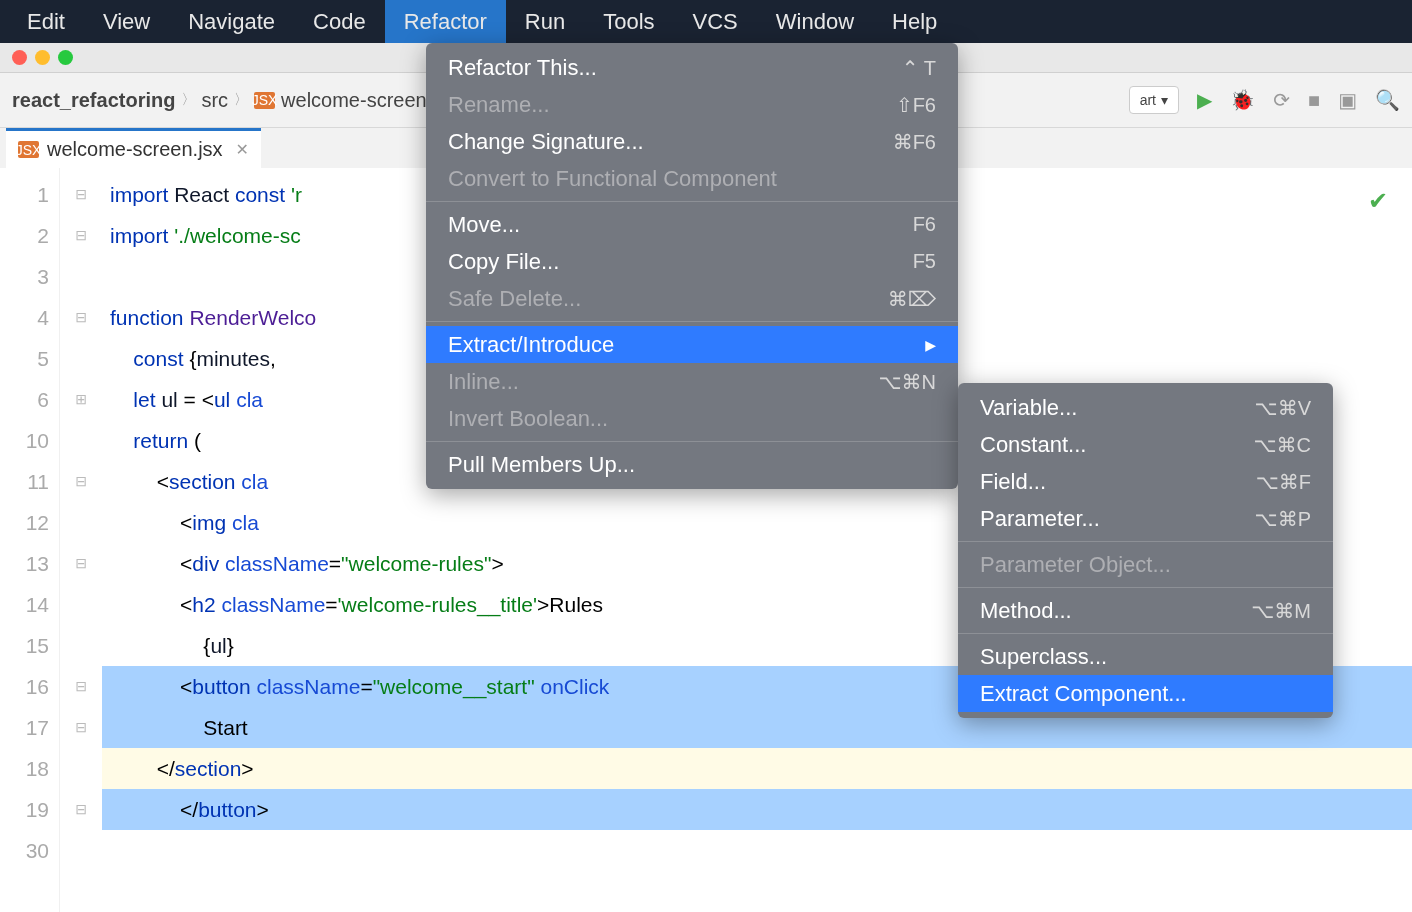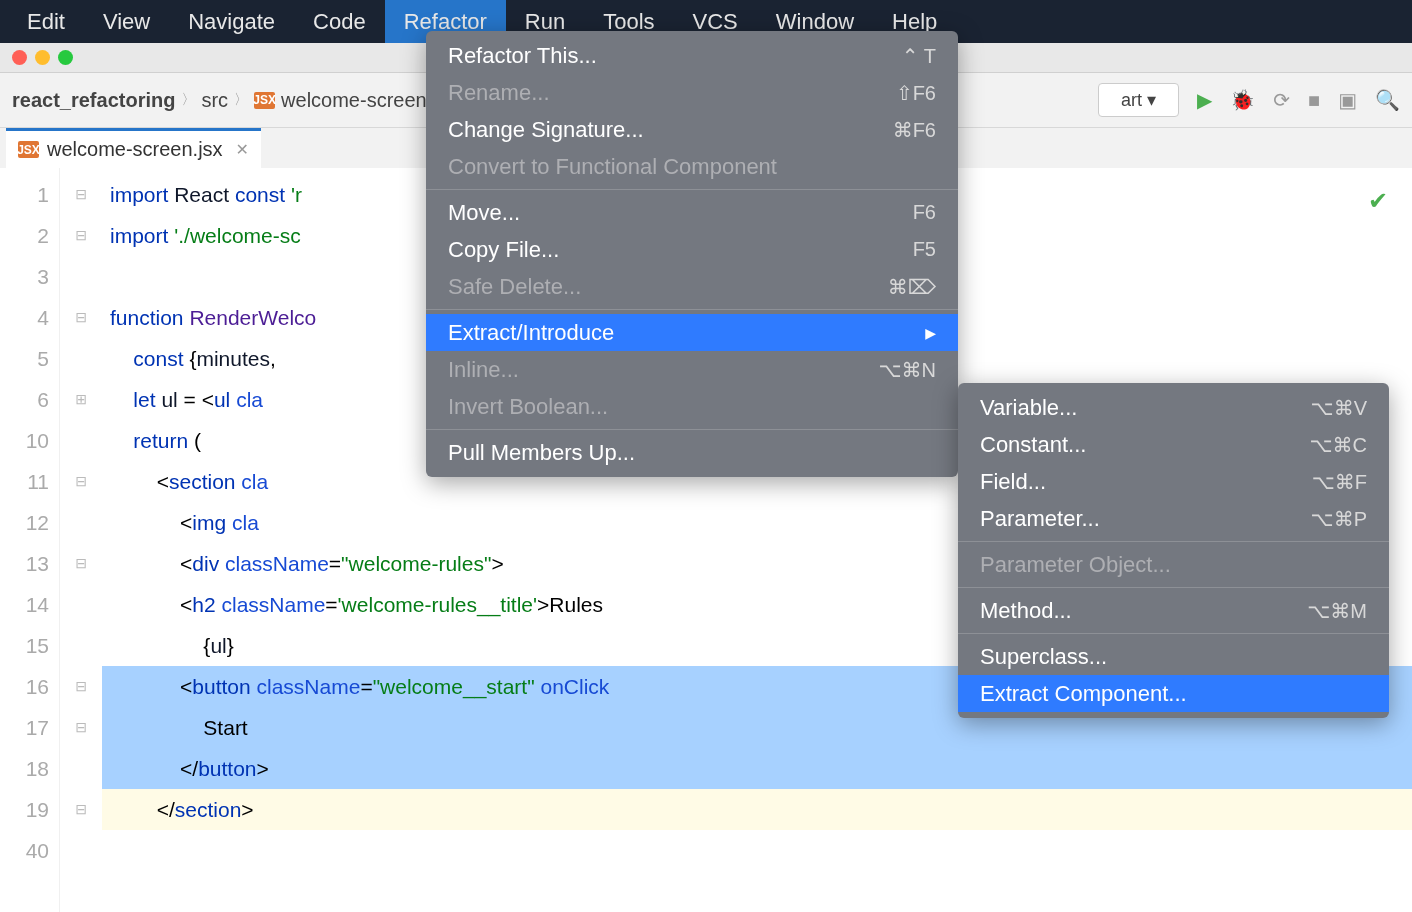--- a/index.html
+++ b/index.html
@@ -8,23 +8,23 @@
 .menubar-item{padding:0 19px;height:100%;display:flex;align-items:center;cursor:pointer}
 .menubar-item.active{background:#2675c9}
 .title-bar{background:#e8e8e8;height:30px;display:flex;align-items:center;padding:0 12px;gap:8px;border-bottom:1px solid #d0d0d0}
 .traffic-light{width:15px;height:15px;border-radius:50%}
 .tl-red{background:#ff5f56}
 .tl-yellow{background:#ffbd2e}
 .tl-green{background:#27c93f}
 .toolbar{background:#f2f2f2;height:55px;display:flex;align-items:center;padding:0 12px;border-bottom:1px solid #d8d8d8}
 .breadcrumb{display:flex;align-items:center;font-size:20px;color:#444;gap:6px}
 .breadcrumb-sep{color:#999;font-size:14px}
-.jsx-icon{display:inline-flex;align-items:center;justify-content:center;width:21px;height:17px;background:#e07633;color:#fff;font-size:12px;font-weight:700;border-radius:2px}
+.jsx-icon{display:inline-flex;align-items:center;justify-content:center;width:21px;height:17px;background:#e07633;color:#fff;font-size:14px;font-weight:400;border-radius:2px}
 .toolbar-right{margin-left:auto;display:flex;align-items:center;gap:18px}
-.run-config{display:flex;align-items:center;background:#fff;border:1px solid #ccc;border-radius:4px;padding:5px 22px;font-size:18px;color:#444;gap:5px}
+.run-config{display:flex;align-items:center;background:#fff;border:1px solid #ccc;border-radius:4px;padding:5px 10px;font-size:14px;color:#444;gap:5px}
 .toolbar-icon{font-size:20px;color:#999}
 .play-icon{color:#4caf50}
 .bug-icon{color:#4caf50}
 .tabs{background:#f2f2f2;height:40px;display:flex;align-items:flex-end;padding:0 6px}
 .tab{display:flex;align-items:center;gap:8px;padding:7px 12px;background:#fff;border-top:3px solid #2675c9;font-size:20px;color:#333}
 .tab-close{color:#999;font-size:16px;cursor:pointer;margin-left:5px}
 .editor{display:flex;position:relative;height:calc(100% - 168px)}
 .gutter{width:60px;background:#fff;text-align:right;color:#aaa;font-family:Menlo,Consolas,monospace;font-size:21px;padding:6px 10px 0 0;line-height:41px;border-right:1px solid #f0f0f0}
 .fold-gutter{width:42px;background:#fff;padding-top:6px;line-height:41px;font-size:14px;color:#bbb}
 .fold-mark{display:flex;justify-content:center;height:41px;align-items:center}
@@ -34,22 +34,22 @@
 .str{color:#067d17}
 .fn{color:#4c1d95}
 .var{color:#0f172a}
 .tag{color:#0033b3}
 .attr{color:#174ad4}
 .brace{color:#000}
 .sel-bg{background:#a7d1ff}
 .cursor-line{background:#fffbe6}
 .checkmark{position:absolute;right:24px;top:12px;color:#4caf50;font-size:24px}
 .menu{position:absolute;background:#747880;border-radius:6px;box-shadow:0 6px 24px rgba(0,0,0,0.35);color:#fff;font-size:22px;padding:6px 0;z-index:100}
-.menu-main{left:426px;top:31px;width:532px}
-.menu-sub{left:958px;top:383px;width:431px}
+.menu-main{left:426px;top:43px;width:532px}
+.menu-sub{left:958px;top:383px;width:375px}
 .menu-item{display:flex;align-items:center;justify-content:space-between;padding:4px 22px;height:37px;cursor:pointer}
 .menu-item.highlighted{background:#2f7bff}
 .menu-item.disabled{color:#aeafb3}
 .menu-sep{height:1px;background:#8d9096;margin:4px 0}
 .shortcut{color:#d8d8d8;font-size:20px}
 .submenu-arrow{font-size:14px}
 </style>
 </head>
 <body>
 
@@ -114,21 +114,21 @@
     <div>10</div>
     <div>11</div>
     <div>12</div>
     <div>13</div>
     <div>14</div>
     <div>15</div>
     <div>16</div>
     <div>17</div>
     <div>18</div>
     <div>19</div>
-    <div>40</div>
+    <div>30</div>
   </div>
   <div class="fold-gutter">
     <div class="fold-mark">⊟</div>
     <div class="fold-mark">⊟</div>
     <div class="fold-mark"></div>
     <div class="fold-mark">⊟</div>
     <div class="fold-mark"></div>
     <div class="fold-mark">⊞</div>
     <div class="fold-mark"></div>
     <div class="fold-mark">⊟</div>
@@ -151,22 +151,22 @@
     <div class="code-line">    <span class="kw">const</span> <span class="brace">{</span><span class="var">minutes</span><span>,</span></div>
     <div class="code-line">    <span class="kw">let</span> <span class="var">ul</span><span> = &lt;</span><span class="tag">ul</span><span class="attr"> cla</span></div>
     <div class="code-line">    <span class="kw">return</span><span> (</span></div>
     <div class="code-line">        <span>&lt;</span><span class="tag">section</span><span class="attr"> cla</span></div>
     <div class="code-line">            <span>&lt;</span><span class="tag">img</span><span class="attr"> cla</span></div>
     <div class="code-line">            <span>&lt;</span><span class="tag">div</span><span class="attr"> className</span><span>=</span><span class="str">"welcome-rules"</span><span>&gt;</span></div>
     <div class="code-line">            <span>&lt;</span><span class="tag">h2</span><span class="attr"> className</span><span>=</span><span class="str">'welcome-rules__title'</span><span>&gt;</span><span>Rules</span></div>
     <div class="code-line">                <span class="brace">{</span><span class="var">ul</span><span class="brace">}</span></div>
     <div class="code-line sel-bg">            <span>&lt;</span><span class="tag">button</span><span class="attr"> className</span><span>=</span><span class="str">"welcome__start"</span><span class="attr"> onClick</span></div>
     <div class="code-line sel-bg">                <span>Start</span></div>
+    <div class="code-line cursor-line">        <span>&lt;/</span><span class="tag">section</span><span>&gt;</span></div>
     <div class="code-line sel-bg">            <span>&lt;/</span><span class="tag">button</span><span>&gt;</span></div>
-    <div class="code-line cursor-line">        <span>&lt;/</span><span class="tag">section</span><span>&gt;</span></div>
   </div>
 </div>
 
 <div class="menu menu-main" id="menu-main">
     <div class="menu-item">
       <span>Refactor This...</span>
       <span class="shortcut">⌃ T</span>
     </div>
     <div class="menu-item disabled">
       <span>Rename...</span>

